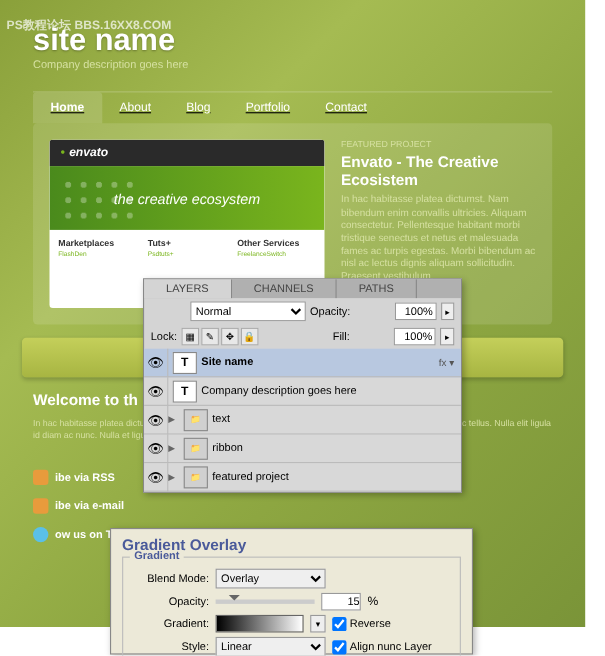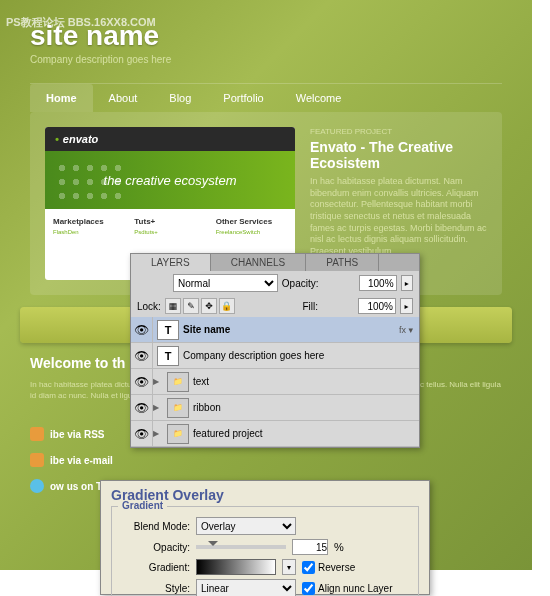--- a/index.html
+++ b/index.html
@@ -6,21 +6,21 @@
 body { width: 550px; height: 596px; position: relative; overflow: hidden; background: #fff; }
 
 .webpage {
   position: absolute; top: 0; left: 0; width: 532px; height: 570px;
   background: linear-gradient(135deg, #8aa03a 0%, #a5bb52 30%, #8fa842 60%, #7a9438 100%);
 }
 .hdr { padding: 20px 30px 0; color: #fff; }
 .sitename { font-size: 28px; font-weight: bold; text-shadow: 0 1px 2px rgba(0,0,0,0.3); }
 .tagline { font-size: 10px; color: #d5e0a0; margin-top: 2px; }
 .watermark { position: absolute; top: 15px; left: 6px; font-size: 11px; color: rgba(255,255,255,0.7); font-weight: bold; }
-.nav { display: flex; gap: 0; margin: 18px 30px 0; border-top: 1px solid rgba(255,255,255,0.2); }
+.nav { display: flex; gap: 0; margin: 18px 30px 0; border-top: 1px solid rgba(255,255,255,0.2); text-decoration: underline; }
 .nav a { padding: 8px 16px; font-size: 11px; color: #fff; text-decoration: none; }
 .nav a.active { background: rgba(255,255,255,0.15); border-radius: 3px 3px 0 0; font-weight: bold; }
 
 .featured {
   margin: 0 30px; background: rgba(255,255,255,0.12); border-radius: 4px;
   padding: 15px; display: flex; gap: 15px;
 }
 .card { width: 250px; background: #fff; border-radius: 3px; overflow: hidden; }
 .card-top { height: 24px; background: #2a2a2a; display: flex; align-items: center; padding: 0 10px; }
 .brand { color: #fff; font-size: 11px; font-style: italic; font-weight: bold; }
@@ -108,21 +108,21 @@
 BBS.16XX8.COM</div>
   <div class="hdr">
     <div class="sitename">site name</div>
     <div class="tagline">Company description goes here</div>
   </div>
   <div class="nav">
     <a class="active">Home</a>
     <a>About</a>
     <a>Blog</a>
     <a>Portfolio</a>
-    <a>Welcome</a>
+    <a>Contact</a>
   </div>
   <div class="featured">
     <div class="card">
       <div class="card-top">
         <span class="brand">envato</span>
       </div>
       <div class="card-hero">
         <span class="hero-text">the creative ecosystem</span>
       </div>
       <div class="card-cols">

